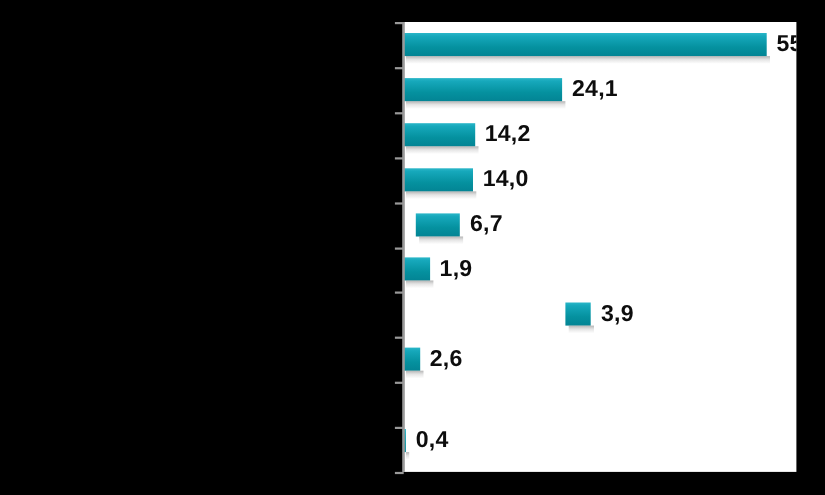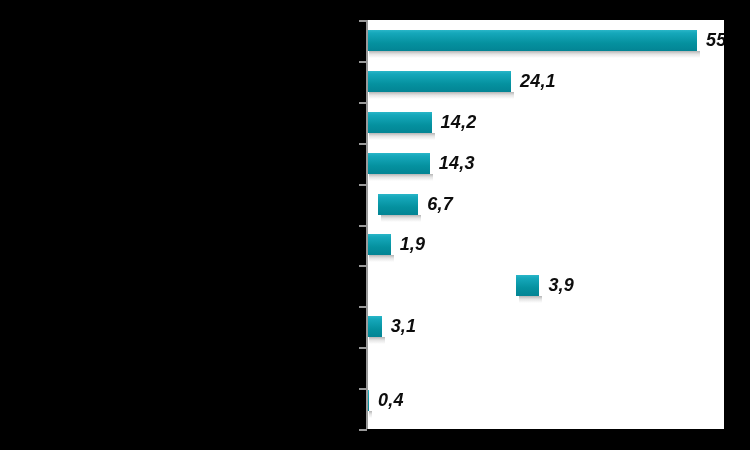--- a/index.html
+++ b/index.html
@@ -80,23 +80,22 @@
     height: 7px;
     background: linear-gradient(to bottom,
         rgba(120,120,120,0.55) 0%,
         rgba(160,160,160,0.28) 45%,
         rgba(255,255,255,0) 100%);
   }
 
   .bar-value {
     flex: 0 0 auto;
     margin-left: 9px;
-    font-size: 18px;
+    font-size: 21px;
     font-weight: bold;
-    font-style: italic;
     color: #0d0d0d;
     white-space: nowrap;
     letter-spacing: 0.2px;
   }
 </style>
 </head>
 <body>
 
 <div id="screenshot">
 
@@ -121,21 +120,21 @@
           <div class="bar"></div>
           <div class="bar-shadow"></div>
         </div>
         <span class="bar-value">14,2</span>
       </div>
       <div class="bar-row" style="top: 122.7px;">
         <div class="bar-wrap" style="width: 63.7782px;">
           <div class="bar"></div>
           <div class="bar-shadow"></div>
         </div>
-        <span class="bar-value">14,3</span>
+        <span class="bar-value">14,0</span>
       </div>
       <div class="bar-row" style="top: 163.6px; margin-left: 12px;">
         <div class="bar-wrap" style="width: 40.3126px;">
           <div class="bar"></div>
           <div class="bar-shadow"></div>
         </div>
         <span class="bar-value">6,7</span>
       </div>
       <div class="bar-row" style="top: 204.5px;">
         <div class="bar-wrap" style="width: 24.6689px;">
@@ -149,21 +148,21 @@
           <div class="bar"></div>
           <div class="bar-shadow"></div>
         </div>
         <span class="bar-value">3,9</span>
       </div>
       <div class="bar-row" style="top: 286.3px;">
         <div class="bar-wrap" style="width: 15.6437px;">
           <div class="bar"></div>
           <div class="bar-shadow"></div>
         </div>
-        <span class="bar-value">3,1</span>
+        <span class="bar-value">2,6</span>
       </div>
       <div class="bar-row" style="top: 360px;">
         <div class="bar-wrap" style="width: 3px;">
           <div class="bar"></div>
           <div class="bar-shadow"></div>
         </div>
         <span class="bar-value">0,4</span>
       </div>
     </div>
 

